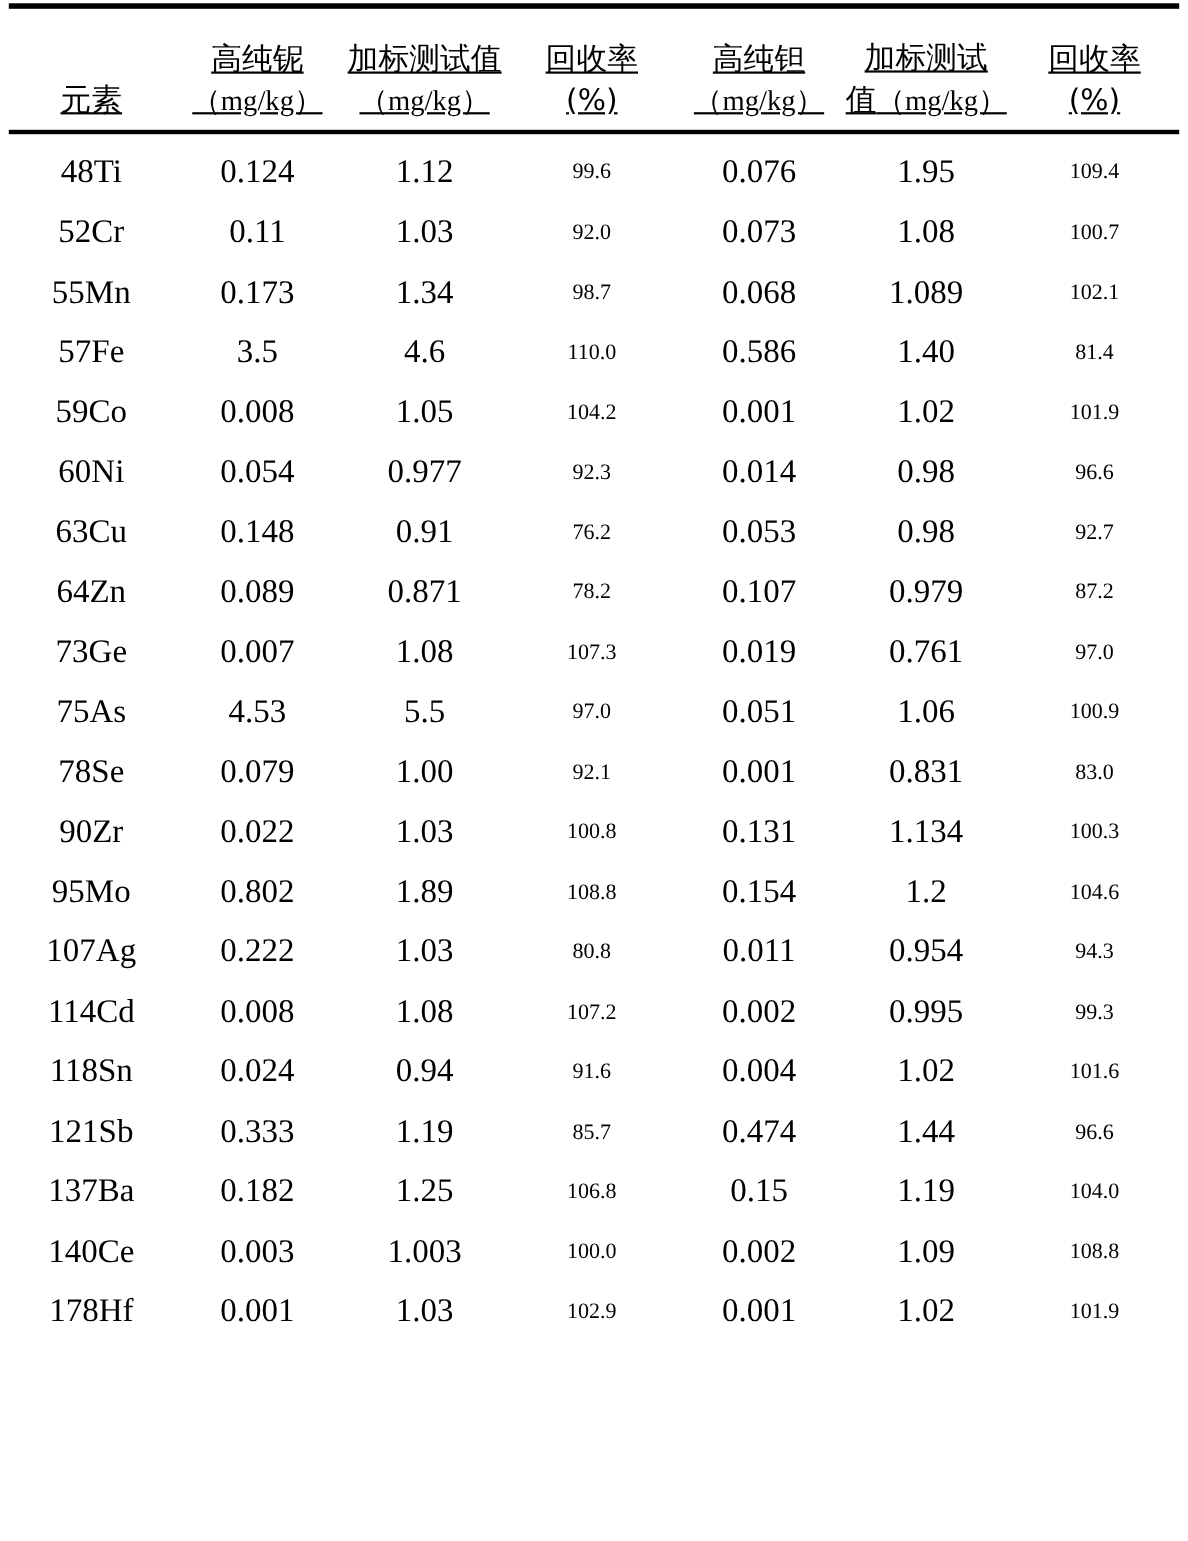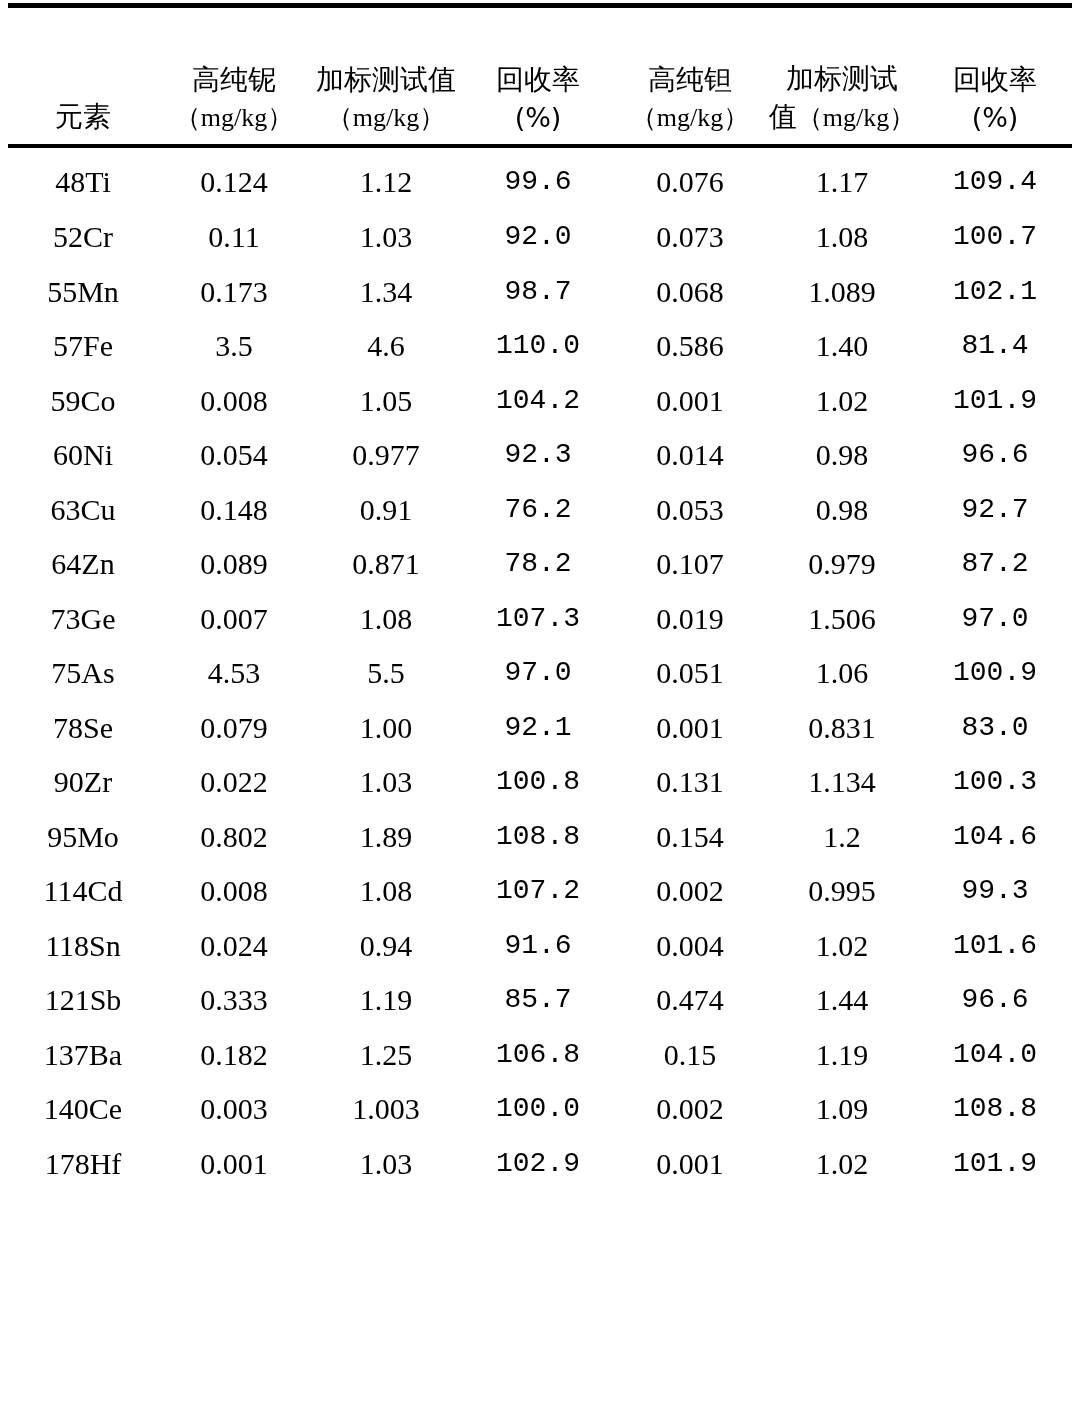--- a/index.html
+++ b/index.html
@@ -42,21 +42,22 @@
     border-top: 4px solid #000;
     width: 1064px;
   }
 
   
   thead th {
     font-weight: normal;
     text-align: center;
     vertical-align: bottom;
     padding: 0;
-    height: 136px;
+    height: 110px;
+    text-decoration: underline;
   }
   .hdr-cell {
     display: flex;
     flex-direction: column;
     justify-content: flex-end;
     align-items: center;
     height: 108px;
     padding-bottom: 6px;
     box-sizing: border-box;
   }
@@ -105,22 +106,22 @@
     height: 54.5px;
     padding: 0;
     font-size: 30px;
     line-height: 54.5px;
     white-space: nowrap;
   }
   td.serif {
     font-family: "Liberation Serif", "DejaVu Serif", serif;
   }
   td.sans {
-    font-family: Liberation Mono, monospace;
-    font-size: 28px;
+    font-family: Liberation Serif, serif;
+    font-size: 20px;
   }
 
   
   tbody tr:first-child td { padding-top: 6px; height: 56px; }
 
   
   .bottom-gap { height: 28px; }
 
   
   col.c-elem { width: 150px; }
@@ -207,21 +208,21 @@
         <col class="c-tas">
         <col class="c-tar">
     </colgroup>
     <tbody id="tbody">
         <tr>
           <td class="serif">48Ti</td>
           <td class="serif">0.124</td>
           <td class="serif">1.12</td>
           <td class="sans">99.6</td>
           <td class="serif">0.076</td>
-          <td class="serif">1.17</td>
+          <td class="serif">1.95</td>
           <td class="sans">109.4</td>
         </tr>
         <tr>
           <td class="serif">52Cr</td>
           <td class="serif">0.11</td>
           <td class="serif">1.03</td>
           <td class="sans">92.0</td>
           <td class="serif">0.073</td>
           <td class="serif">1.08</td>
           <td class="sans">100.7</td>
@@ -279,21 +280,21 @@
           <td class="serif">0.107</td>
           <td class="serif">0.979</td>
           <td class="sans">87.2</td>
         </tr>
         <tr>
           <td class="serif">73Ge</td>
           <td class="serif">0.007</td>
           <td class="serif">1.08</td>
           <td class="sans">107.3</td>
           <td class="serif">0.019</td>
-          <td class="serif">1.506</td>
+          <td class="serif">0.761</td>
           <td class="sans">97.0</td>
         </tr>
         <tr>
           <td class="serif">75As</td>
           <td class="serif">4.53</td>
           <td class="serif">5.5</td>
           <td class="sans">97.0</td>
           <td class="serif">0.051</td>
           <td class="serif">1.06</td>
           <td class="sans">100.9</td>
@@ -319,20 +320,29 @@
         <tr>
           <td class="serif">95Mo</td>
           <td class="serif">0.802</td>
           <td class="serif">1.89</td>
           <td class="sans">108.8</td>
           <td class="serif">0.154</td>
           <td class="serif">1.2</td>
           <td class="sans">104.6</td>
         </tr>
         <tr>
+          <td class="serif">107Ag</td>
+          <td class="serif">0.222</td>
+          <td class="serif">1.03</td>
+          <td class="sans">80.8</td>
+          <td class="serif">0.011</td>
+          <td class="serif">0.954</td>
+          <td class="sans">94.3</td>
+        </tr>
+        <tr>
           <td class="serif">114Cd</td>
           <td class="serif">0.008</td>
           <td class="serif">1.08</td>
           <td class="sans">107.2</td>
           <td class="serif">0.002</td>
           <td class="serif">0.995</td>
           <td class="sans">99.3</td>
         </tr>
         <tr>
           <td class="serif">118Sn</td>

